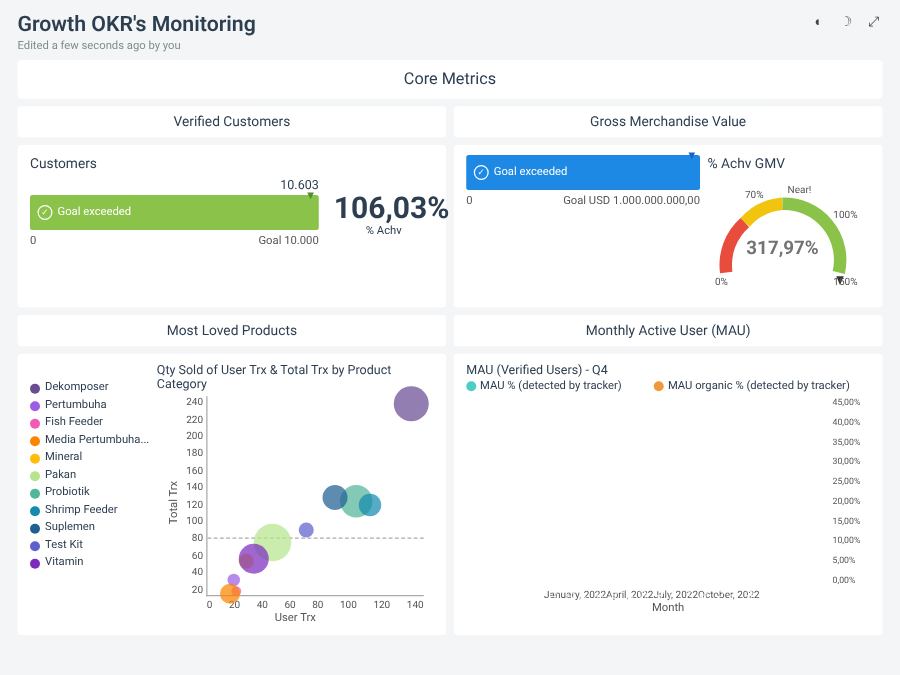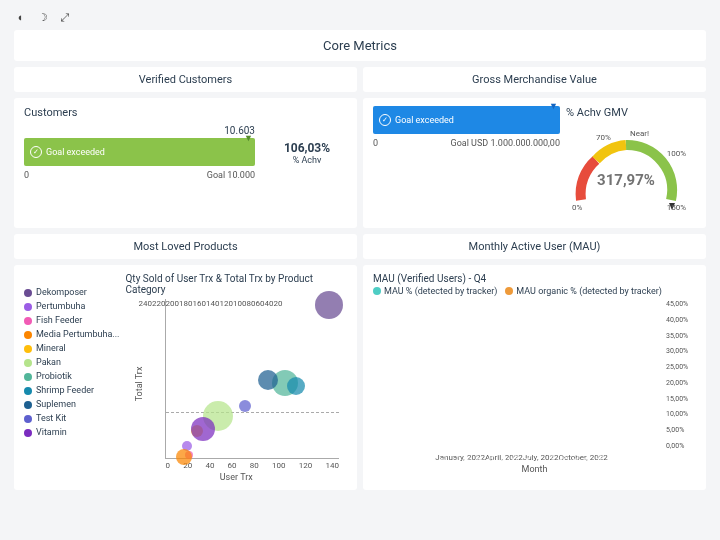--- a/index.html
+++ b/index.html
@@ -18,56 +18,60 @@
   .card{background:#fff;border-radius:3px;padding:8px 10px}
   .card-h{font-size:11px;color:#2c3e50;margin-bottom:6px}
   .progress-wrap{display:flex;gap:12px;align-items:center}
   .progress-area{flex:1}
   .bar-outer{background:#eee;height:28px;border-radius:2px;position:relative;display:flex;align-items:center;overflow:visible}
   .bar-fill{height:100%;border-radius:2px;display:flex;align-items:center;padding-left:6px;color:#fff;font-size:9px}
   .bar-fill.green{background:#8bc34a}
   .bar-fill.blue{background:#1e88e5}
   .bar-label-top{text-align:right;font-size:10px;color:#2c3e50;margin-bottom:2px}
   .bar-scale{display:flex;justify-content:space-between;font-size:9px;color:#555;margin-top:4px}
-  .pct-big{font-size:12px;font-weight:700;color:#2c3e50;text-align:center}
+  .pct-big{font-size:24px;font-weight:700;color:#2c3e50;text-align:center}
   .pct-sub{font-size:9px;color:#2c3e50;text-align:center}
   .check{width:12px;height:12px;border:1.5px solid #fff;border-radius:50%;display:inline-flex;align-items:center;justify-content:center;margin-right:4px;font-size:7px}
   .gauge-wrap{position:relative;width:120px;height:95px}
   .gauge-center{position:absolute;left:0;right:0;top:46px;text-align:center;font-size:15px;font-weight:700;color:#737373}
   .gauge-labels span{position:absolute;font-size:8px;color:#555}
   
   .scatter{position:relative;height:160px;margin-left:40px;margin-right:8px;border-left:1px solid #aaa;border-bottom:1px solid #aaa}
   .scatter .pt{position:absolute;border-radius:50%;opacity:0.72;transform:translate(-50%,50%)}
   .dash{position:absolute;left:0;right:0;border-top:1.5px dashed #aaa}
   .axis-x-ticks{display:flex;justify-content:space-between;margin-left:40px;margin-right:8px;font-size:8px;color:#555;margin-top:2px}
-  .axis-y-ticks{position:absolute;left:-28px;top:0;bottom:0;display:flex;flex-direction:row;justify-content:space-between;font-size:8px;color:#555;text-align:right;width:24px}
+  .axis-y-ticks{position:absolute;left:-28px;top:0;bottom:0;display:flex;flex-direction:column;justify-content:space-between;font-size:8px;color:#555;text-align:right;width:24px}
   .axis-label-x{text-align:center;font-size:9px;color:#555;margin-top:2px}
   .axis-label-y{position:absolute;left:-44px;top:50%;transform:rotate(-90deg);font-size:9px;color:#555;transform-origin:center}
   .legend-col{display:flex;flex-direction:column;gap:4px;font-size:9px;color:#2c3e50;padding-top:14px}
   .legend-col div{display:flex;align-items:flex-end;gap:4px;white-space:nowrap}
   .dot{width:8px;height:8px;border-radius:50%;flex-shrink:0}
   
   .barchart{position:relative;height:150px;margin-left:6px;margin-right:32px;display:flex;align-items:flex-end;gap:3px}
   .bargroup{flex:1;display:flex;gap:1px;align-items:flex-end;justify-content:center}
   .bar{flex:1;position:relative;display:flex;align-items:center;justify-content:center}
   .bar.teal{background:#4ecdc4}
   .bar.orange{background:#ee9a3a}
   .bar-val{position:absolute;font-size:7px;color:#fff;transform:rotate(-90deg);white-space:nowrap;top:50%}
   .bar-y-right{position:absolute;right:-32px;top:0;bottom:0;display:flex;flex-direction:column;justify-content:space-between;font-size:7px;color:#555;text-align:left;width:30px}
   .bar-x-ticks{display:flex;justify-content:center;font-size:8px;color:#555;margin:3px 32px 0 6px}
-  .mau-legend{display:flex;gap:8px;font-size:9px;color:#2c3e50;margin:2px 0 4px}
+  .mau-legend{display:flex;gap:26px;font-size:9px;color:#2c3e50;margin:2px 0 4px}
   .mau-legend div{display:flex;align-items:center;gap:3px}
   .gmv-row{display:flex;gap:6px}
   .marker{position:absolute;top:-5px;font-size:9px;color:#1565c0}
 </style>
 </head>
 <body>
 
 <div class="page">
   <div class="header">
+    <div>
+      <div class="title">Growth OKR's Monitoring</div>
+      <div class="subtitle">Edited a few seconds ago by you</div>
+    </div>
     <div class="header-icons">
       <span>◐</span>
       <span>☽</span>
       <span>⤢</span>
     </div>
   </div>
 
   <div class="panel section-title">Core Metrics</div>
 
   <div class="row">

